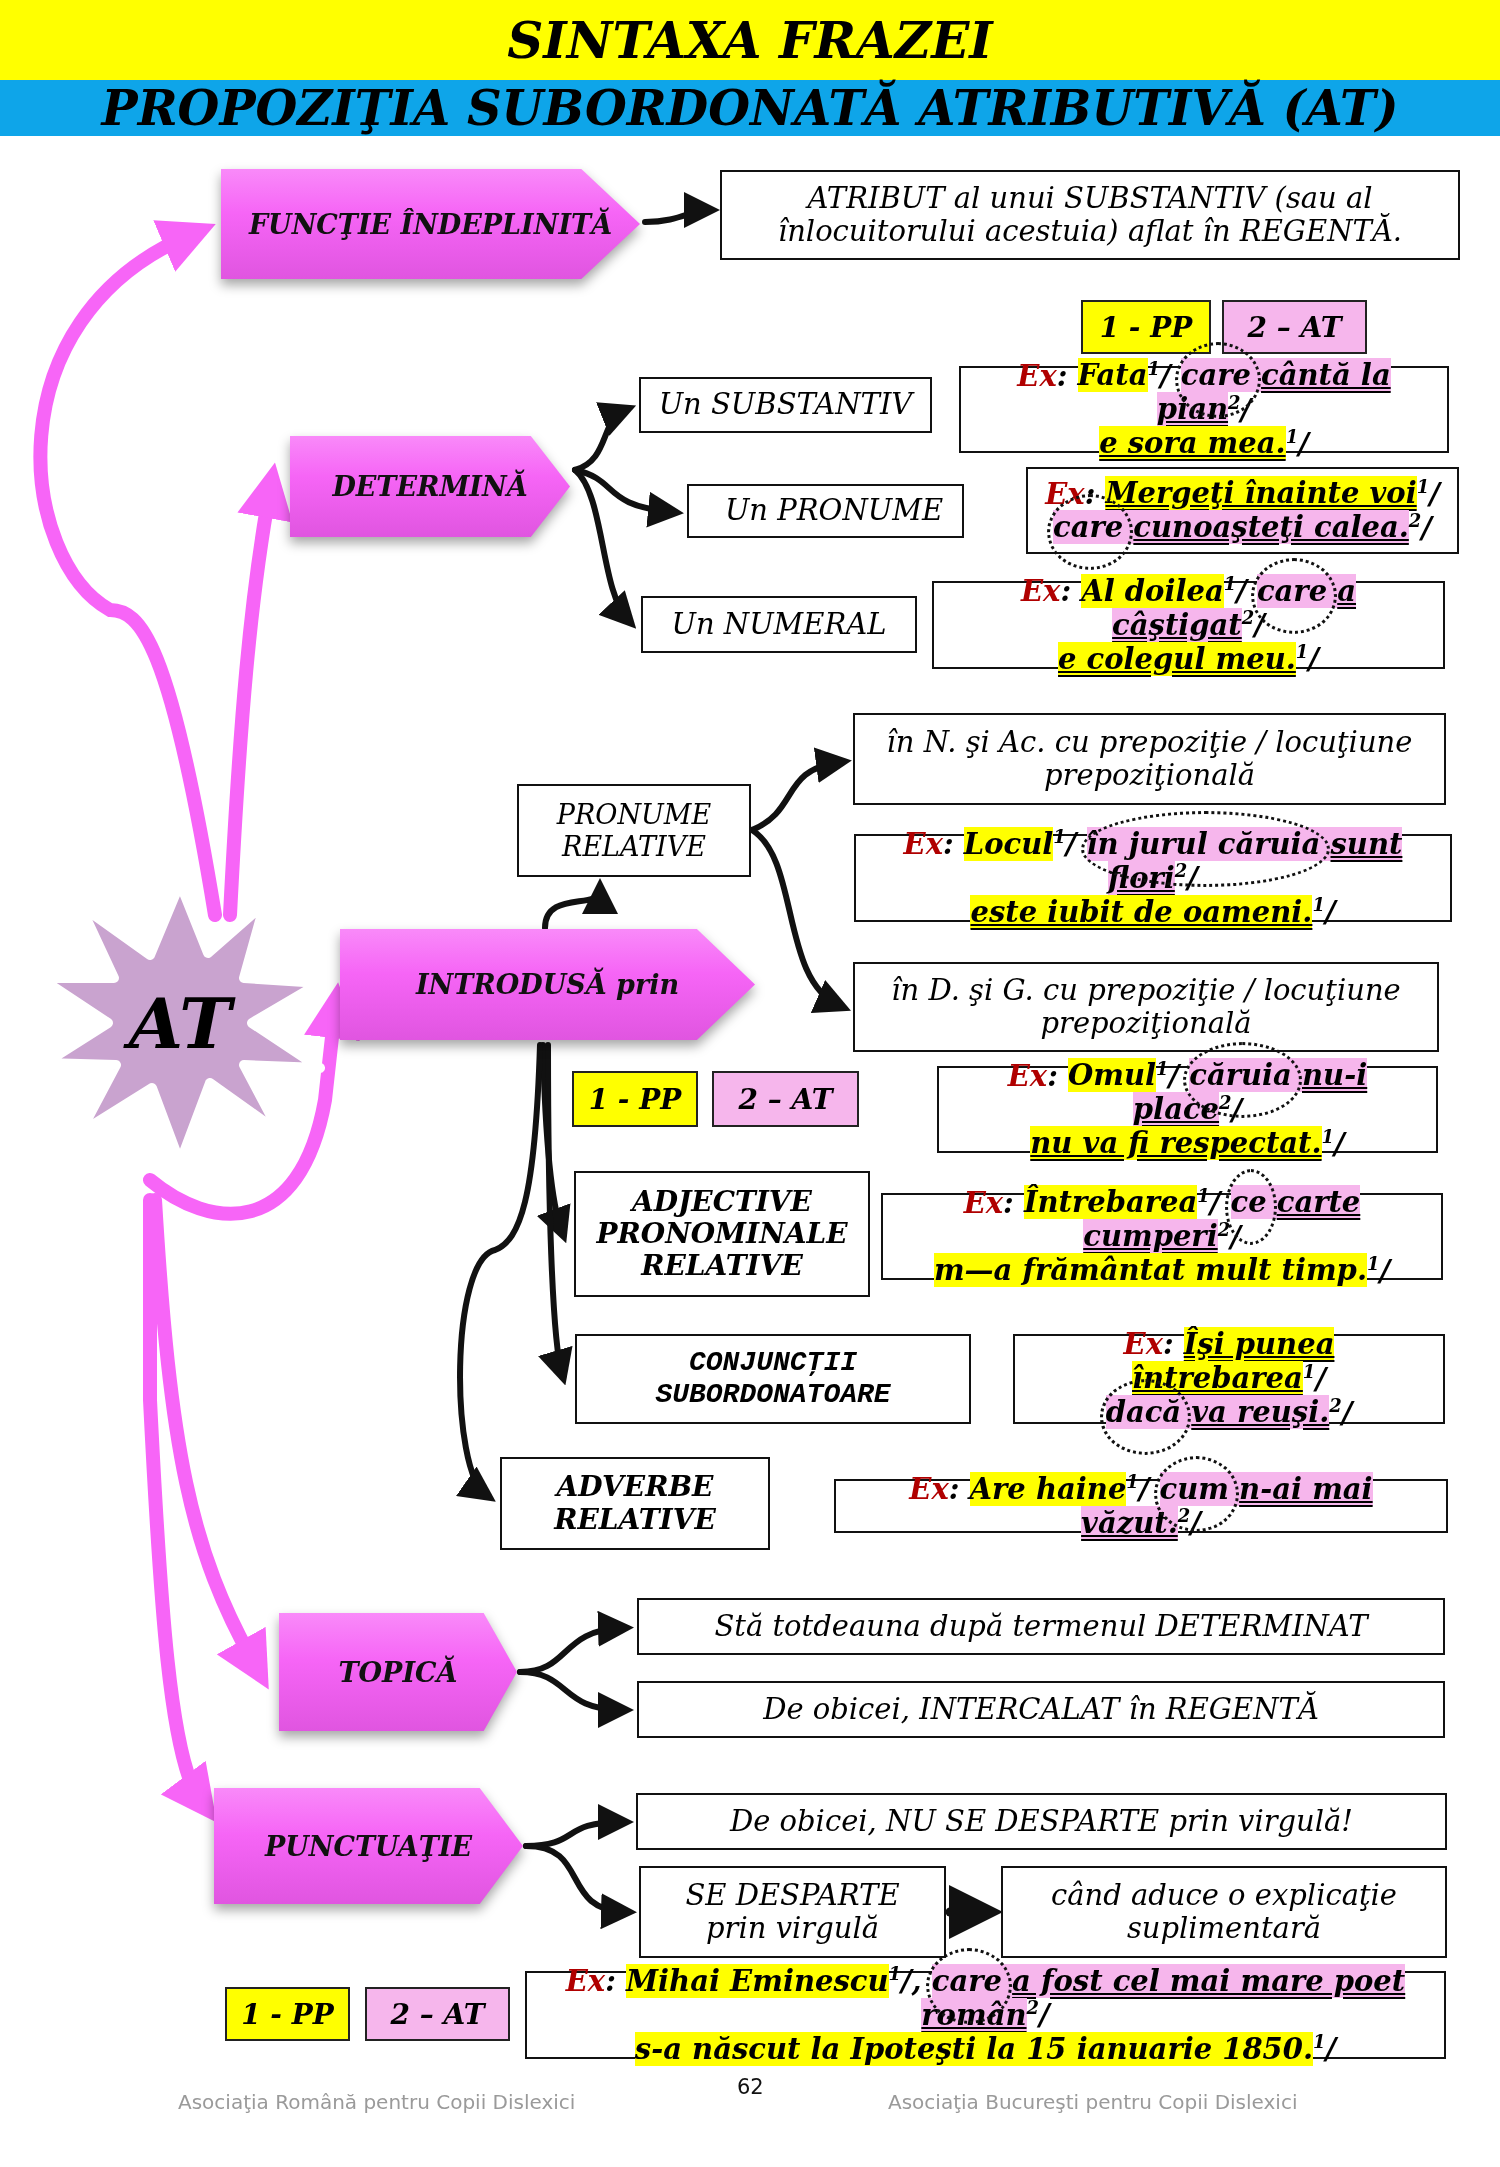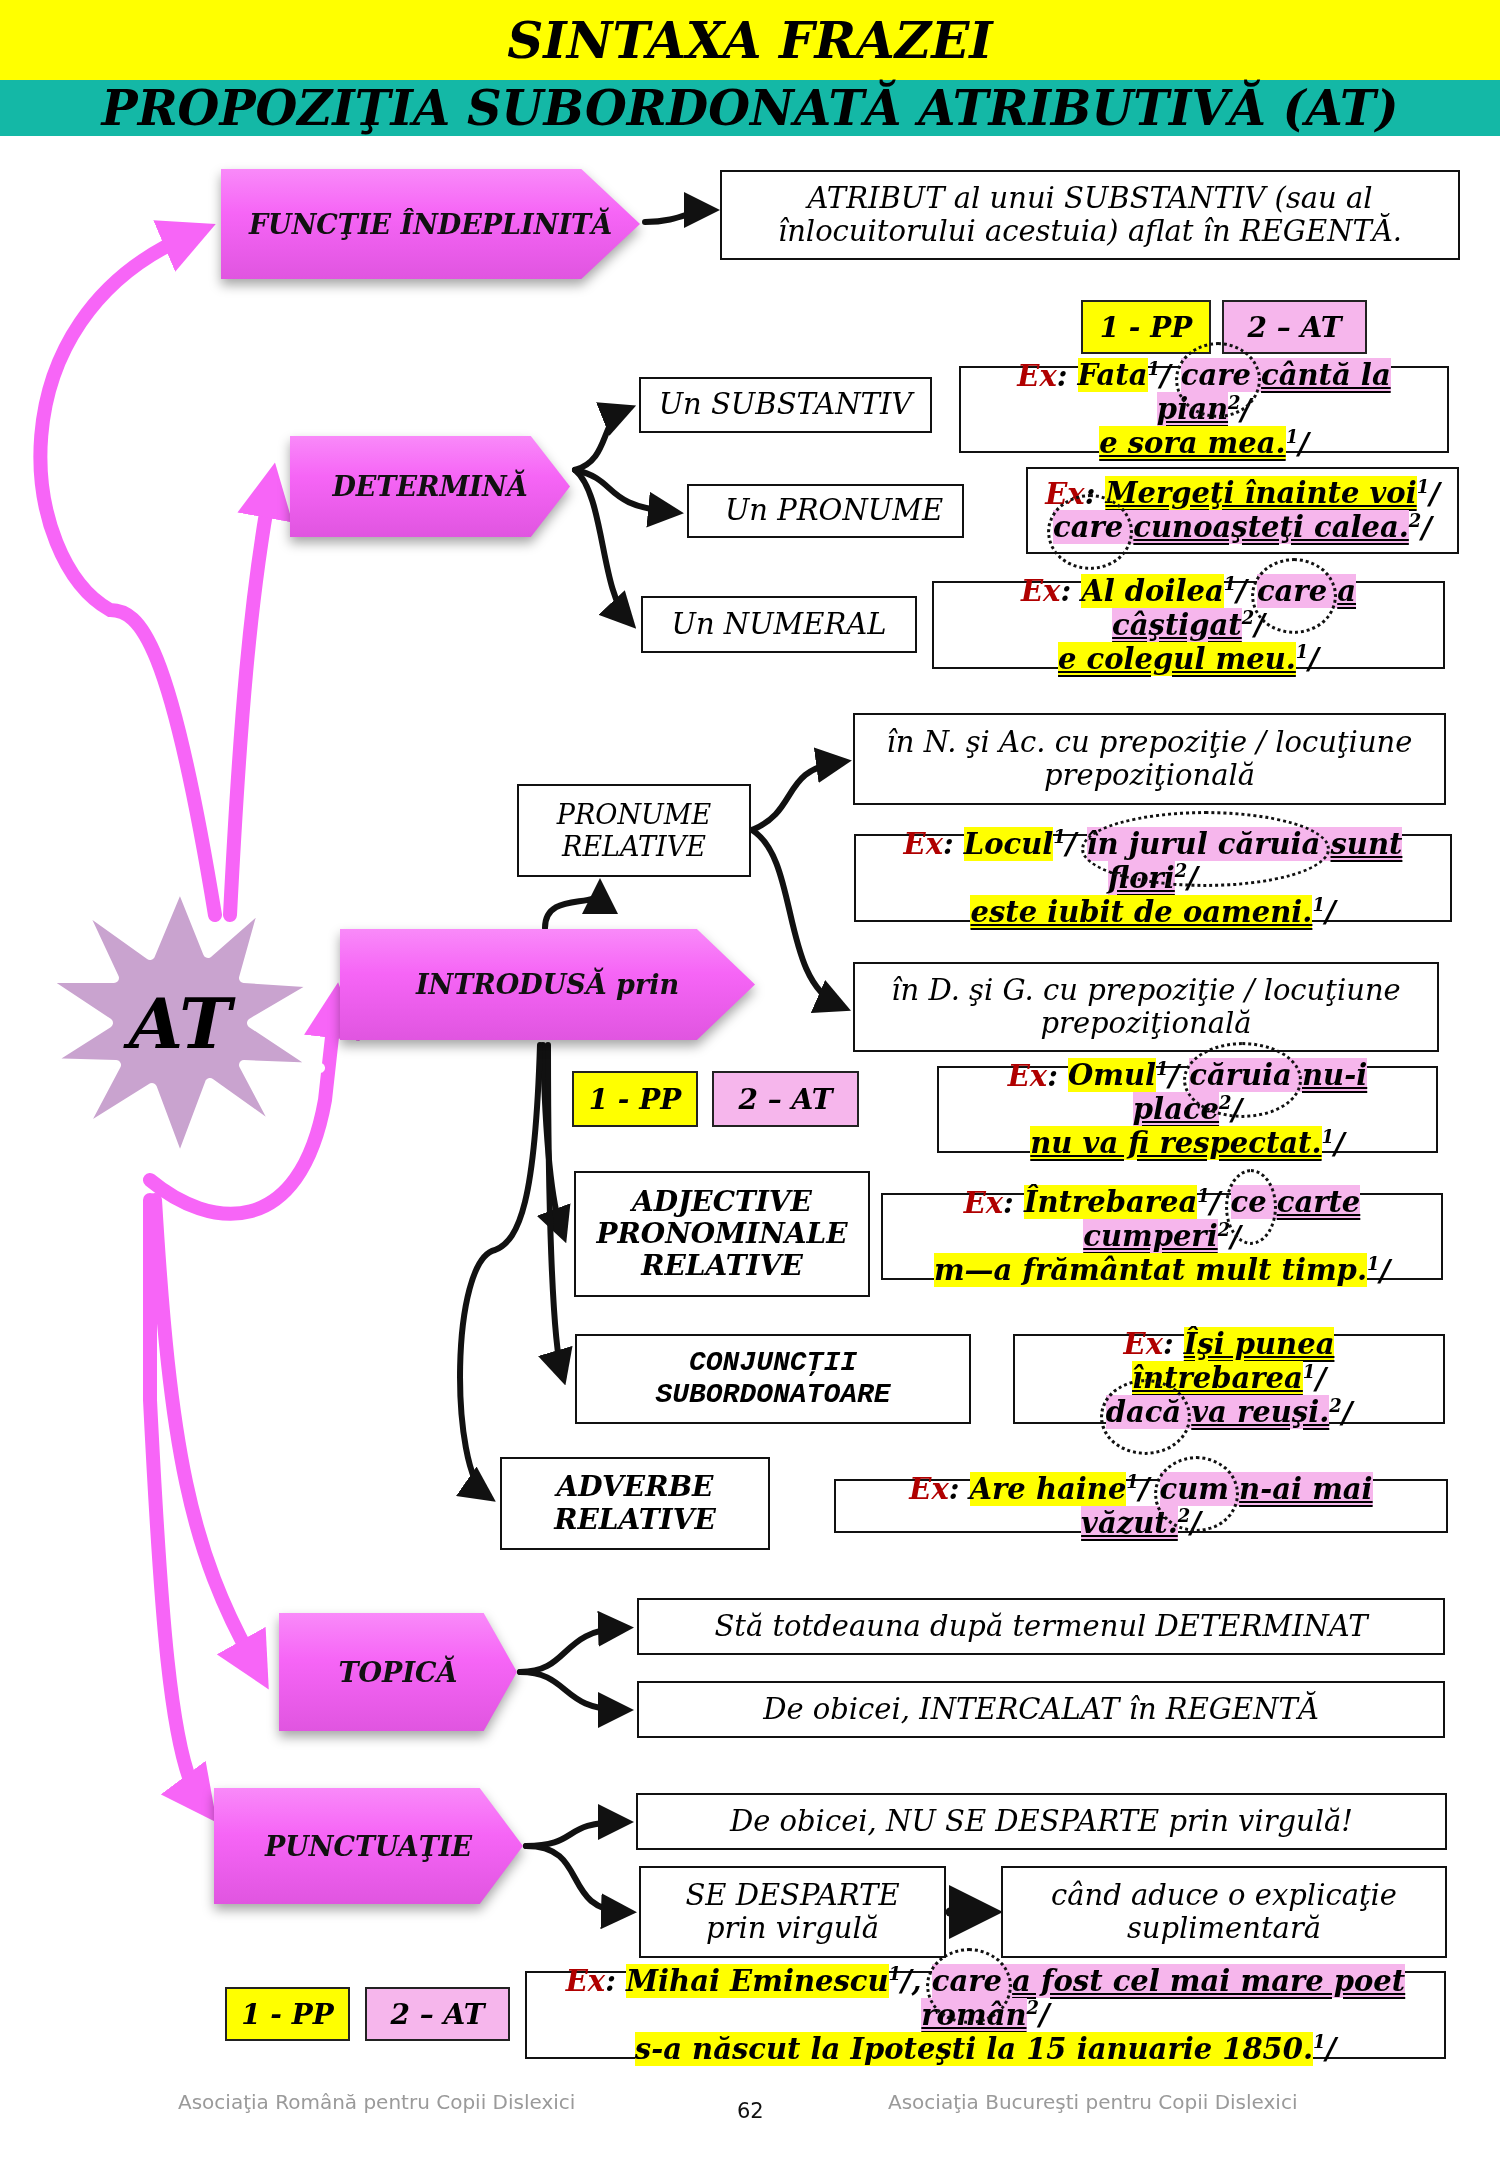--- a/index.html
+++ b/index.html
@@ -1,19 +1,19 @@
 <!DOCTYPE html>
 <html><head>
 <meta charset="utf-8">
 <style>
   html,body{margin:0;padding:0;background:#fff;}
   body{width:1500px;height:2167px;position:relative;overflow:hidden;font-family:"DejaVu Serif",serif;}
   .abs{position:absolute;box-sizing:border-box;}
   .hdr1{left:0;top:0;width:1500px;height:80px;background:#ffff00;display:flex;align-items:center;justify-content:center;font-style:italic;font-weight:bold;font-size:50px;color:#000;}
-  .hdr2{left:0;top:80px;width:1500px;height:56px;background:#14b8a6;display:flex;align-items:center;justify-content:center;font-style:italic;font-weight:bold;font-size:48px;color:#000;}
+  .hdr2{left:0;top:80px;width:1500px;height:56px;background:#0ea5e9;display:flex;align-items:center;justify-content:center;font-style:italic;font-weight:bold;font-size:48px;color:#000;}
   .tag{display:flex;align-items:center;justify-content:center;font-style:italic;font-weight:bold;font-size:27px;color:#111;
        background:linear-gradient(180deg,#f98af9 0%,#f665f6 40%,#e055e0 100%);
        clip-path:polygon(0 0,86% 0,100% 50%,86% 100%,0 100%);
        box-shadow:0 0 0 6px #fff;}
   .tagwrap{filter:drop-shadow(0 6px 6px rgba(0,0,0,.35));}
   .box{border:2px solid #111;background:#fff;display:flex;align-items:center;justify-content:center;text-align:center;font-style:italic;font-size:29px;line-height:1.15;color:#000;padding:4px 10px;}
   .box.b{font-weight:bold;}
   .ex{font-weight:bold;}
   .lbl{border:2px solid #222;display:flex;align-items:center;justify-content:center;font-style:italic;font-weight:bold;font-size:28px;}
   .pp{background:#ffff00;}
@@ -174,14 +174,14 @@
 <div class="abs lbl pp" style="left:225px;top:1987px;width:125px;height:54px;">1 - PP</div>
 <div class="abs lbl at" style="left:365px;top:1987px;width:145px;height:54px;">2 – AT</div>
 <div class="abs box ex" style="left:525px;top:1971px;width:921px;height:88px;">
   <div>
     <span class="exl">Ex</span>: <span class="hy">Mihai Eminescu</span><sup>1</sup>/, <span class="hp"><span class="circ">care</span> <span class="u2">a fost cel mai mare poet român</span></span><sup>2</sup>/<br>
     <span class="hy">s-a născut la Ipoteşti la 15 ianuarie 1850.</span><sup>1</sup>/
   </div>
 </div>
 
 <div class="abs footer" style="left:178px;top:2090px;">Asociaţia Română pentru Copii Dislexici</div>
-<div class="abs pgnum" style="left:737px;top:2075px;margin-top:24px;">62</div>
+<div class="abs pgnum" style="left:737px;top:2075px;">62</div>
 <div class="abs footer" style="left:888px;top:2090px;">Asociaţia Bucureşti pentru Copii Dislexici</div>
 
 </body></html>

